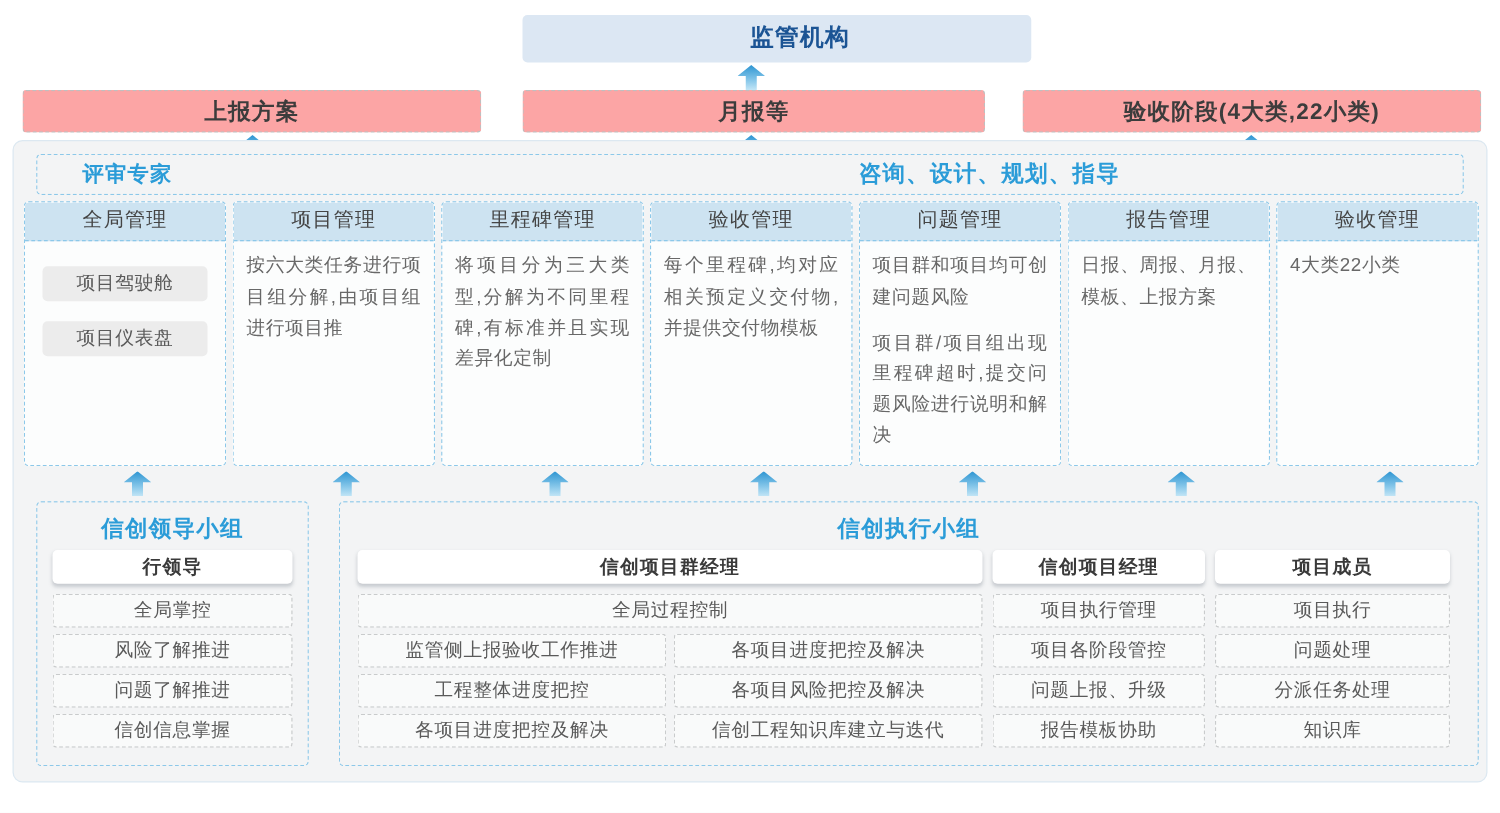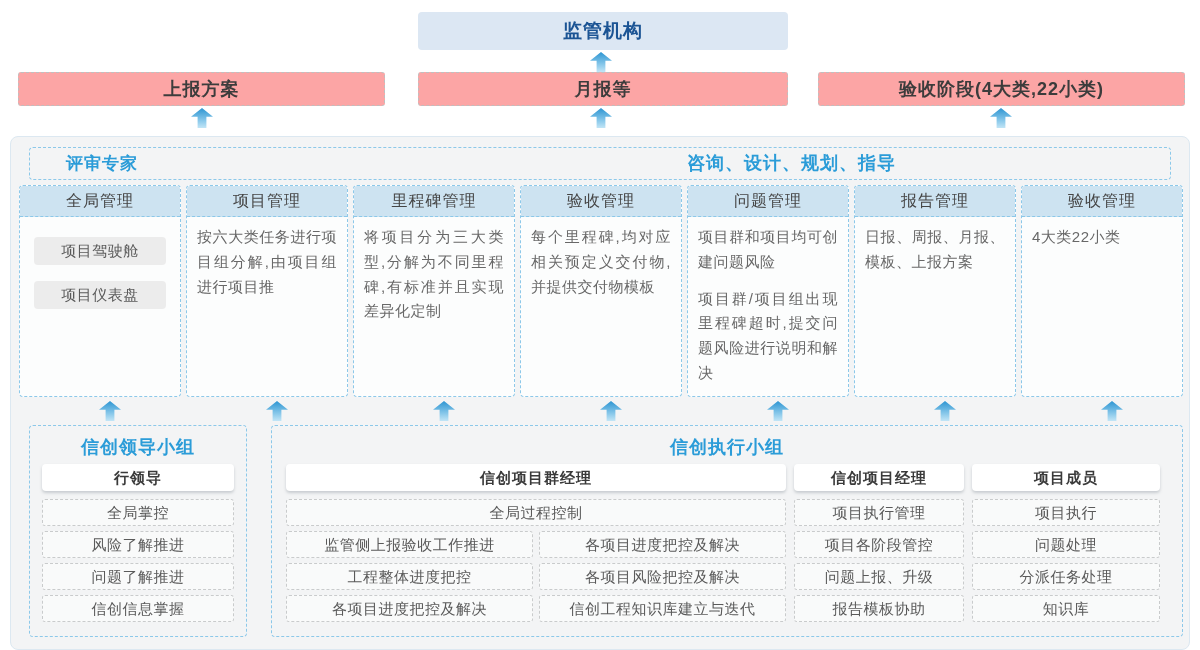--- a/index.html
+++ b/index.html
@@ -3,35 +3,35 @@
 <meta charset="utf-8">
 <style>
   html,body{margin:0;padding:0;background:#ffffff;}
   body{width:1200px;height:650px;overflow:hidden;
        font-family:"Liberation Sans","DejaVu Sans",sans-serif;}
   .stage{position:relative;width:1200px;height:650px;background:#ffffff;}
 
   
   .regulator{position:absolute;left:418px;top:12px;width:370px;height:38px;
     background:#dce7f3;border-radius:4px;text-align:center;line-height:38px;
-    font-size:19px;font-weight:bold;color:#1b5494;letter-spacing:1px;}
+    font-size:19px;font-weight:bold;color:#1b5494;letter-spacing:1px;padding-left:37px;}
 
   
   .out-box{position:absolute;top:72px;height:34px;box-sizing:border-box;
     border:1px dashed #bfbfbf;border-radius:3px;background:#fca5a5;
     text-align:center;line-height:32px;font-size:18px;font-weight:bold;
     color:#3c3c3c;letter-spacing:1px;}
 
   
   .arrow{position:absolute;width:22px;height:20px;
     clip-path:polygon(50% 0,100% 44%,70% 44%,70% 100%,30% 100%,30% 44%,0 44%);
     background:linear-gradient(180deg,#2d95d2 0%,#8ccaeb 65%,#c2e5f6 100%);}
 
   
-  .container{position:absolute;left:10px;top:136px;width:1180px;height:514px;
+  .container{position:absolute;left:10px;top:112px;width:1180px;height:514px;
     box-sizing:border-box;background:#f3f4f5;border:1px solid #dce8f1;border-radius:8px;}
 
   .strip{position:absolute;left:18px;top:10px;width:1142px;height:33px;
     box-sizing:border-box;border:1px dashed #8cc8e9;border-radius:4px;}
   .strip-label{position:absolute;top:0;line-height:31px;font-size:17px;
     font-weight:bold;color:#2b9cd8;letter-spacing:1px;}
   .strip-left{left:36px;}
   .strip-right{left:657px;font-size:18px;}
 
   

